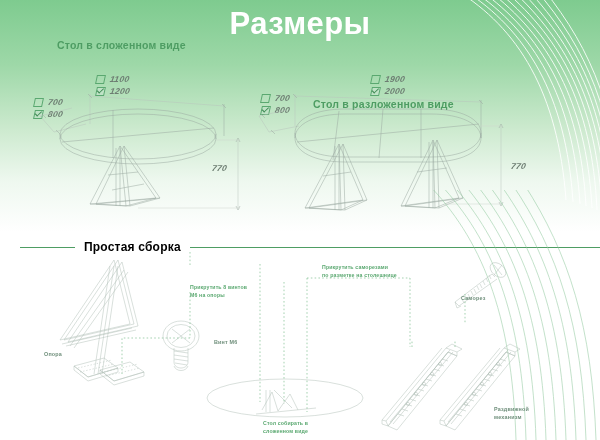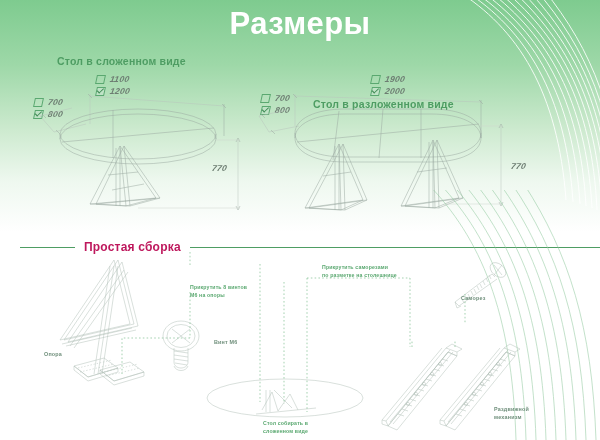--- a/index.html
+++ b/index.html
@@ -22,21 +22,21 @@
   
   .title{
     position:absolute;left:0;top:6px;width:600px;text-align:center;
     color:#ffffff;font-size:31px;font-weight:bold;letter-spacing:.4px;
   }
 
   
   .sec-cap{
     position:absolute;color:#4e9d63;font-size:10.5px;font-weight:bold;letter-spacing:.2px;
   }
-  .cap-left{left:57px;top:55px;}
+  .cap-left{left:57px;top:39px;}
   .cap-right{left:313px;top:55px;margin-top:43px;}
 
   
   .dimgroup{position:absolute;}
   .dimrow{display:flex;align-items:center;gap:5px;height:12px;}
   .cbx{
     width:7px;height:7px;border:1px solid #5aa870;transform:skewX(-12deg);
     background:transparent;position:relative;flex:none;
   }
   .cbx.on{background:#bfe3c6;}
@@ -53,21 +53,21 @@
   .hlabel{
     position:absolute;font-size:8.5px;color:#6d7d72;font-style:italic;font-weight:bold;
     transform:skewX(-10deg);letter-spacing:.3px;
   }
 
   
   .asm-head{position:absolute;left:0;top:238px;width:600px;height:18px;display:flex;align-items:center;}
   .asm-rule{height:1px;background:#4e9d63;flex:1;}
   .asm-rule.l{margin-left:20px;max-width:55px;}
   .asm-rule.r{margin-right:0px;}
-  .asm-title{color:#be185d;font-size:12px;font-weight:bold;padding:0 9px;letter-spacing:.2px;}
+  .asm-title{color:#000000;font-size:12px;font-weight:bold;padding:0 9px;letter-spacing:.2px;}
 
   
   .note{
     position:absolute;color:#5aa870;font-size:5.2px;line-height:1.45;font-weight:bold;
     letter-spacing:.15px;white-space:pre-line;
   }
   .partlbl{
     position:absolute;color:#6f8f7b;font-size:5.4px;font-weight:bold;letter-spacing:.2px;
     white-space:pre-line;line-height:1.45;
   }

